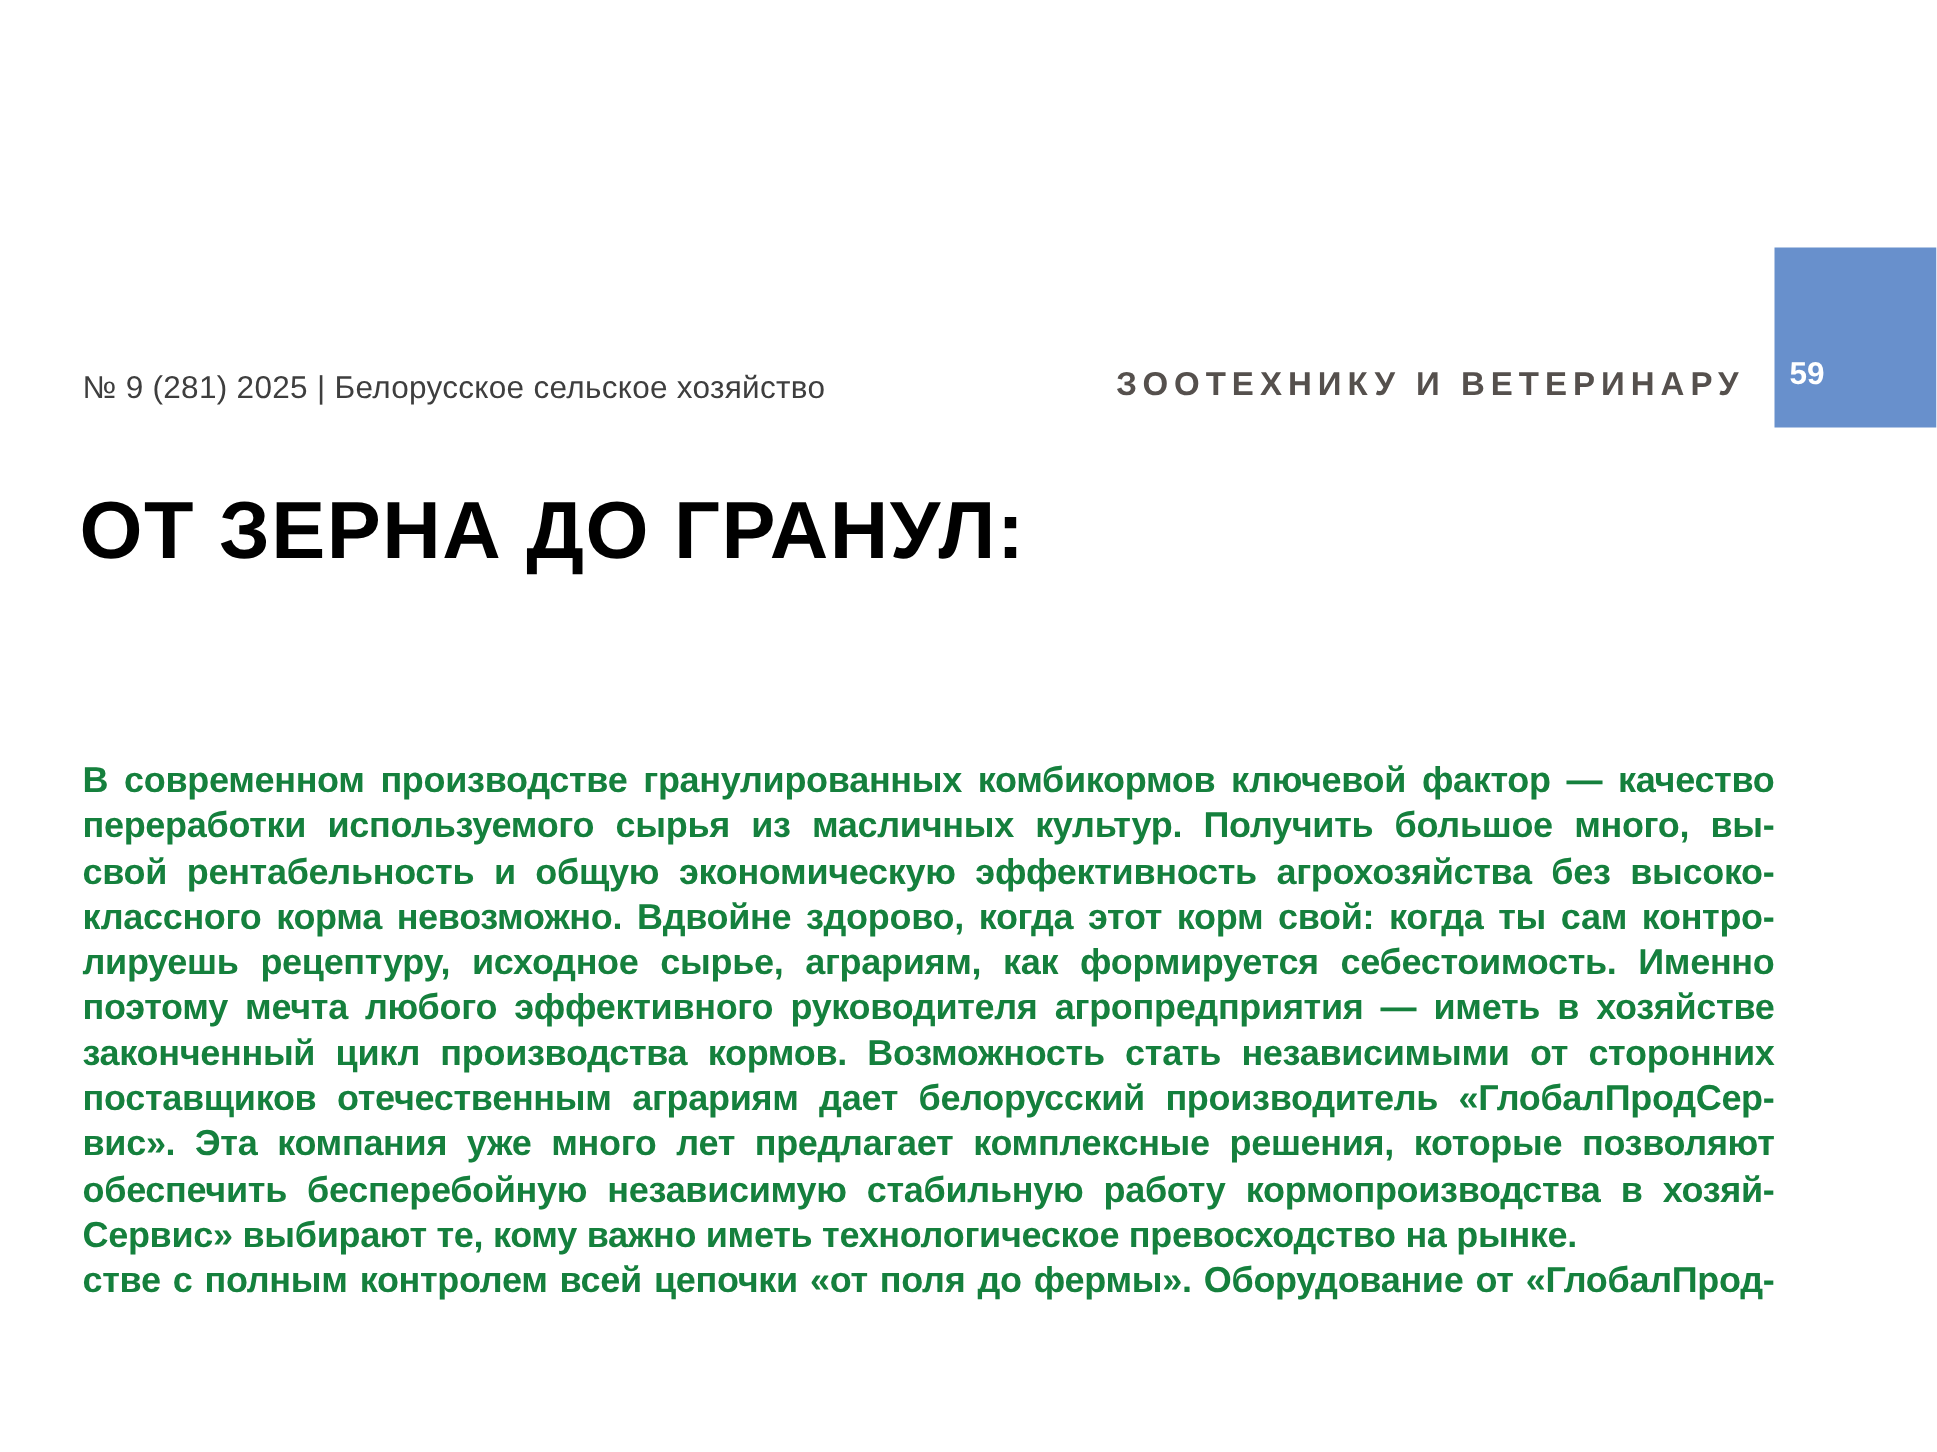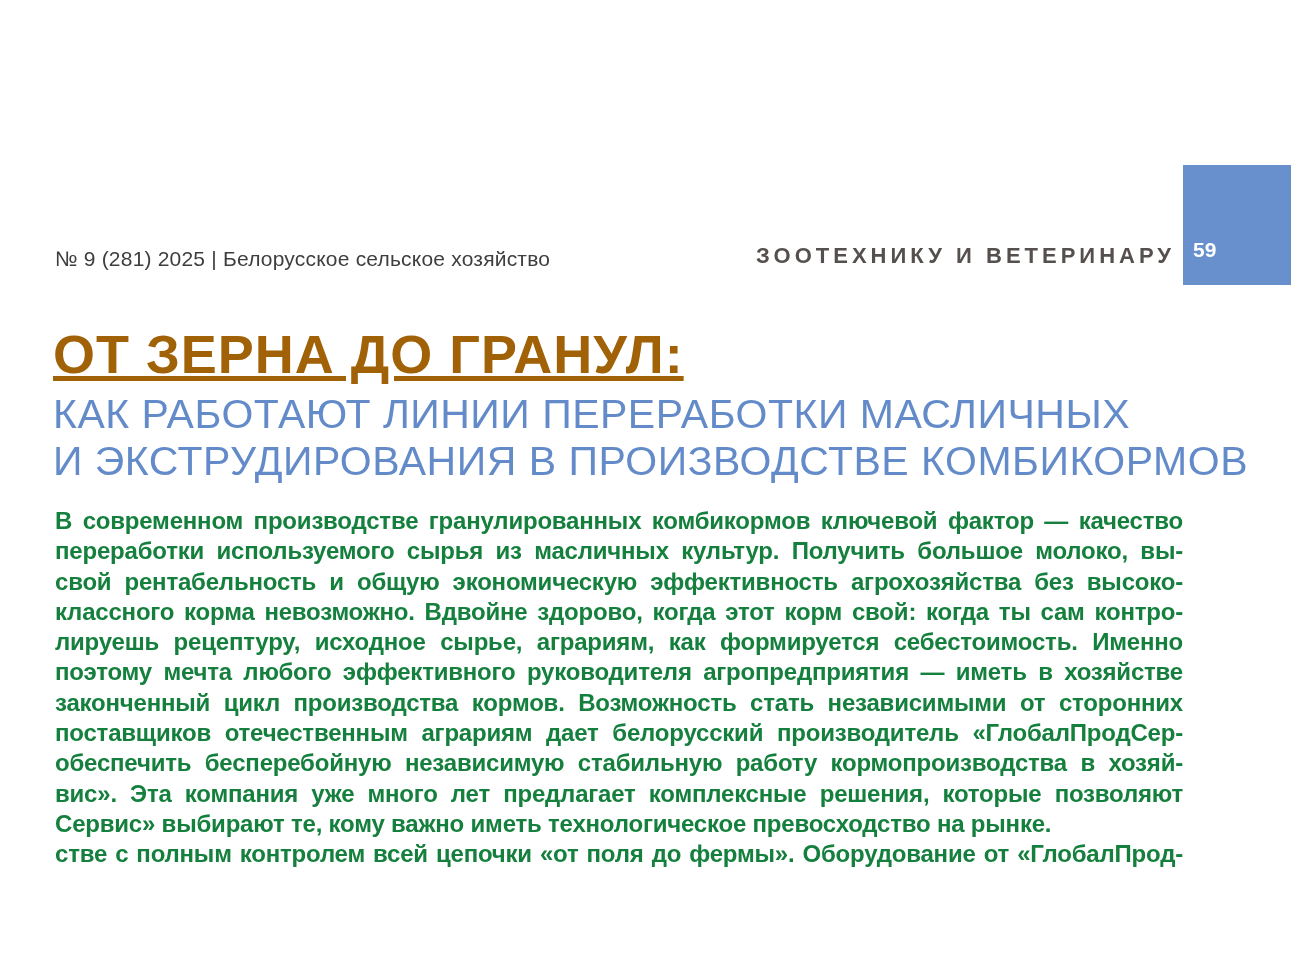--- a/index.html
+++ b/index.html
@@ -23,21 +23,21 @@
     left: 55px;
     top: 207px;
     font-size: 21px;
     font-weight: 400;
     color: #3e3e3e;
     letter-spacing: 0.2px;
     white-space: nowrap;
   }
   .section-label {
     position: absolute;
-    right: 116px;
+    right: 128px;
     top: 203px;
     font-size: 22px;
     font-weight: 700;
     color: #55504d;
     letter-spacing: 4px;
     white-space: nowrap;
   }
   .page-number-box {
     position: absolute;
     left: 1183px;
@@ -55,24 +55,23 @@
     color: #ffffff;
   }
 
   
   .article-title {
     position: absolute;
     left: 53px;
     top: 283px;
     font-size: 54px;
     font-weight: 800;
-    color: #a16207;
+    color: #000000;
     letter-spacing: 1px;
     white-space: nowrap;
-    text-decoration: underline;
   }
   .article-subtitle {
     position: absolute;
     left: 53px;
     top: 351px;
     width: 1180px;
     font-size: 41px;
     font-weight: 400;
     color: #648bc9;
     line-height: 47px;
@@ -110,33 +109,29 @@
   <div class="issue-info">№ 9 (281) 2025 | Белорусское сельское хозяйство</div>
 
   <div class="section-label">ЗООТЕХНИКУ И ВЕТЕРИНАРУ</div>
 
   <div class="page-number-box">
     <span class="page-number">59</span>
   </div>
 
   <div class="article-title">ОТ ЗЕРНА ДО ГРАНУЛ:</div>
 
-  <div class="article-subtitle">
-    <div>КАК РАБОТАЮТ ЛИНИИ ПЕРЕРАБОТКИ МАСЛИЧНЫХ</div>
-    <div>И ЭКСТРУДИРОВАНИЯ В ПРОИЗВОДСТВЕ КОМБИКОРМОВ</div>
-  </div>
 
   <div class="lead">
     <div class="lead-line">В современном производстве гранулированных комбикормов ключевой фактор — качество</div>
-    <div class="lead-line">переработки используемого сырья из масличных культур. Получить большое молоко, вы-</div>
+    <div class="lead-line">переработки используемого сырья из масличных культур. Получить большое много, вы-</div>
     <div class="lead-line">свой рентабельность и общую экономическую эффективность агрохозяйства без высоко-</div>
     <div class="lead-line">классного корма невозможно. Вдвойне здорово, когда этот корм свой: когда ты сам контро-</div>
     <div class="lead-line">лируешь рецептуру, исходное сырье, аграриям, как формируется себестоимость. Именно</div>
     <div class="lead-line">поэтому мечта любого эффективного руководителя агропредприятия — иметь в хозяйстве</div>
     <div class="lead-line">законченный цикл производства кормов. Возможность стать независимыми от сторонних</div>
     <div class="lead-line">поставщиков отечественным аграриям дает белорусский производитель «ГлобалПродСер-</div>
+    <div class="lead-line">вис». Эта компания уже много лет предлагает комплексные решения, которые позволяют</div>
     <div class="lead-line">обеспечить бесперебойную независимую стабильную работу кормопроизводства в хозяй-</div>
-    <div class="lead-line">вис». Эта компания уже много лет предлагает комплексные решения, которые позволяют</div>
     <div class="lead-line last">Сервис» выбирают те, кому важно иметь технологическое превосходство на рынке.</div>
     <div class="lead-line">стве с полным контролем всей цепочки «от поля до фермы». Оборудование от «ГлобалПрод-</div>
   </div>
 
 </div>
 
 </body></html>

